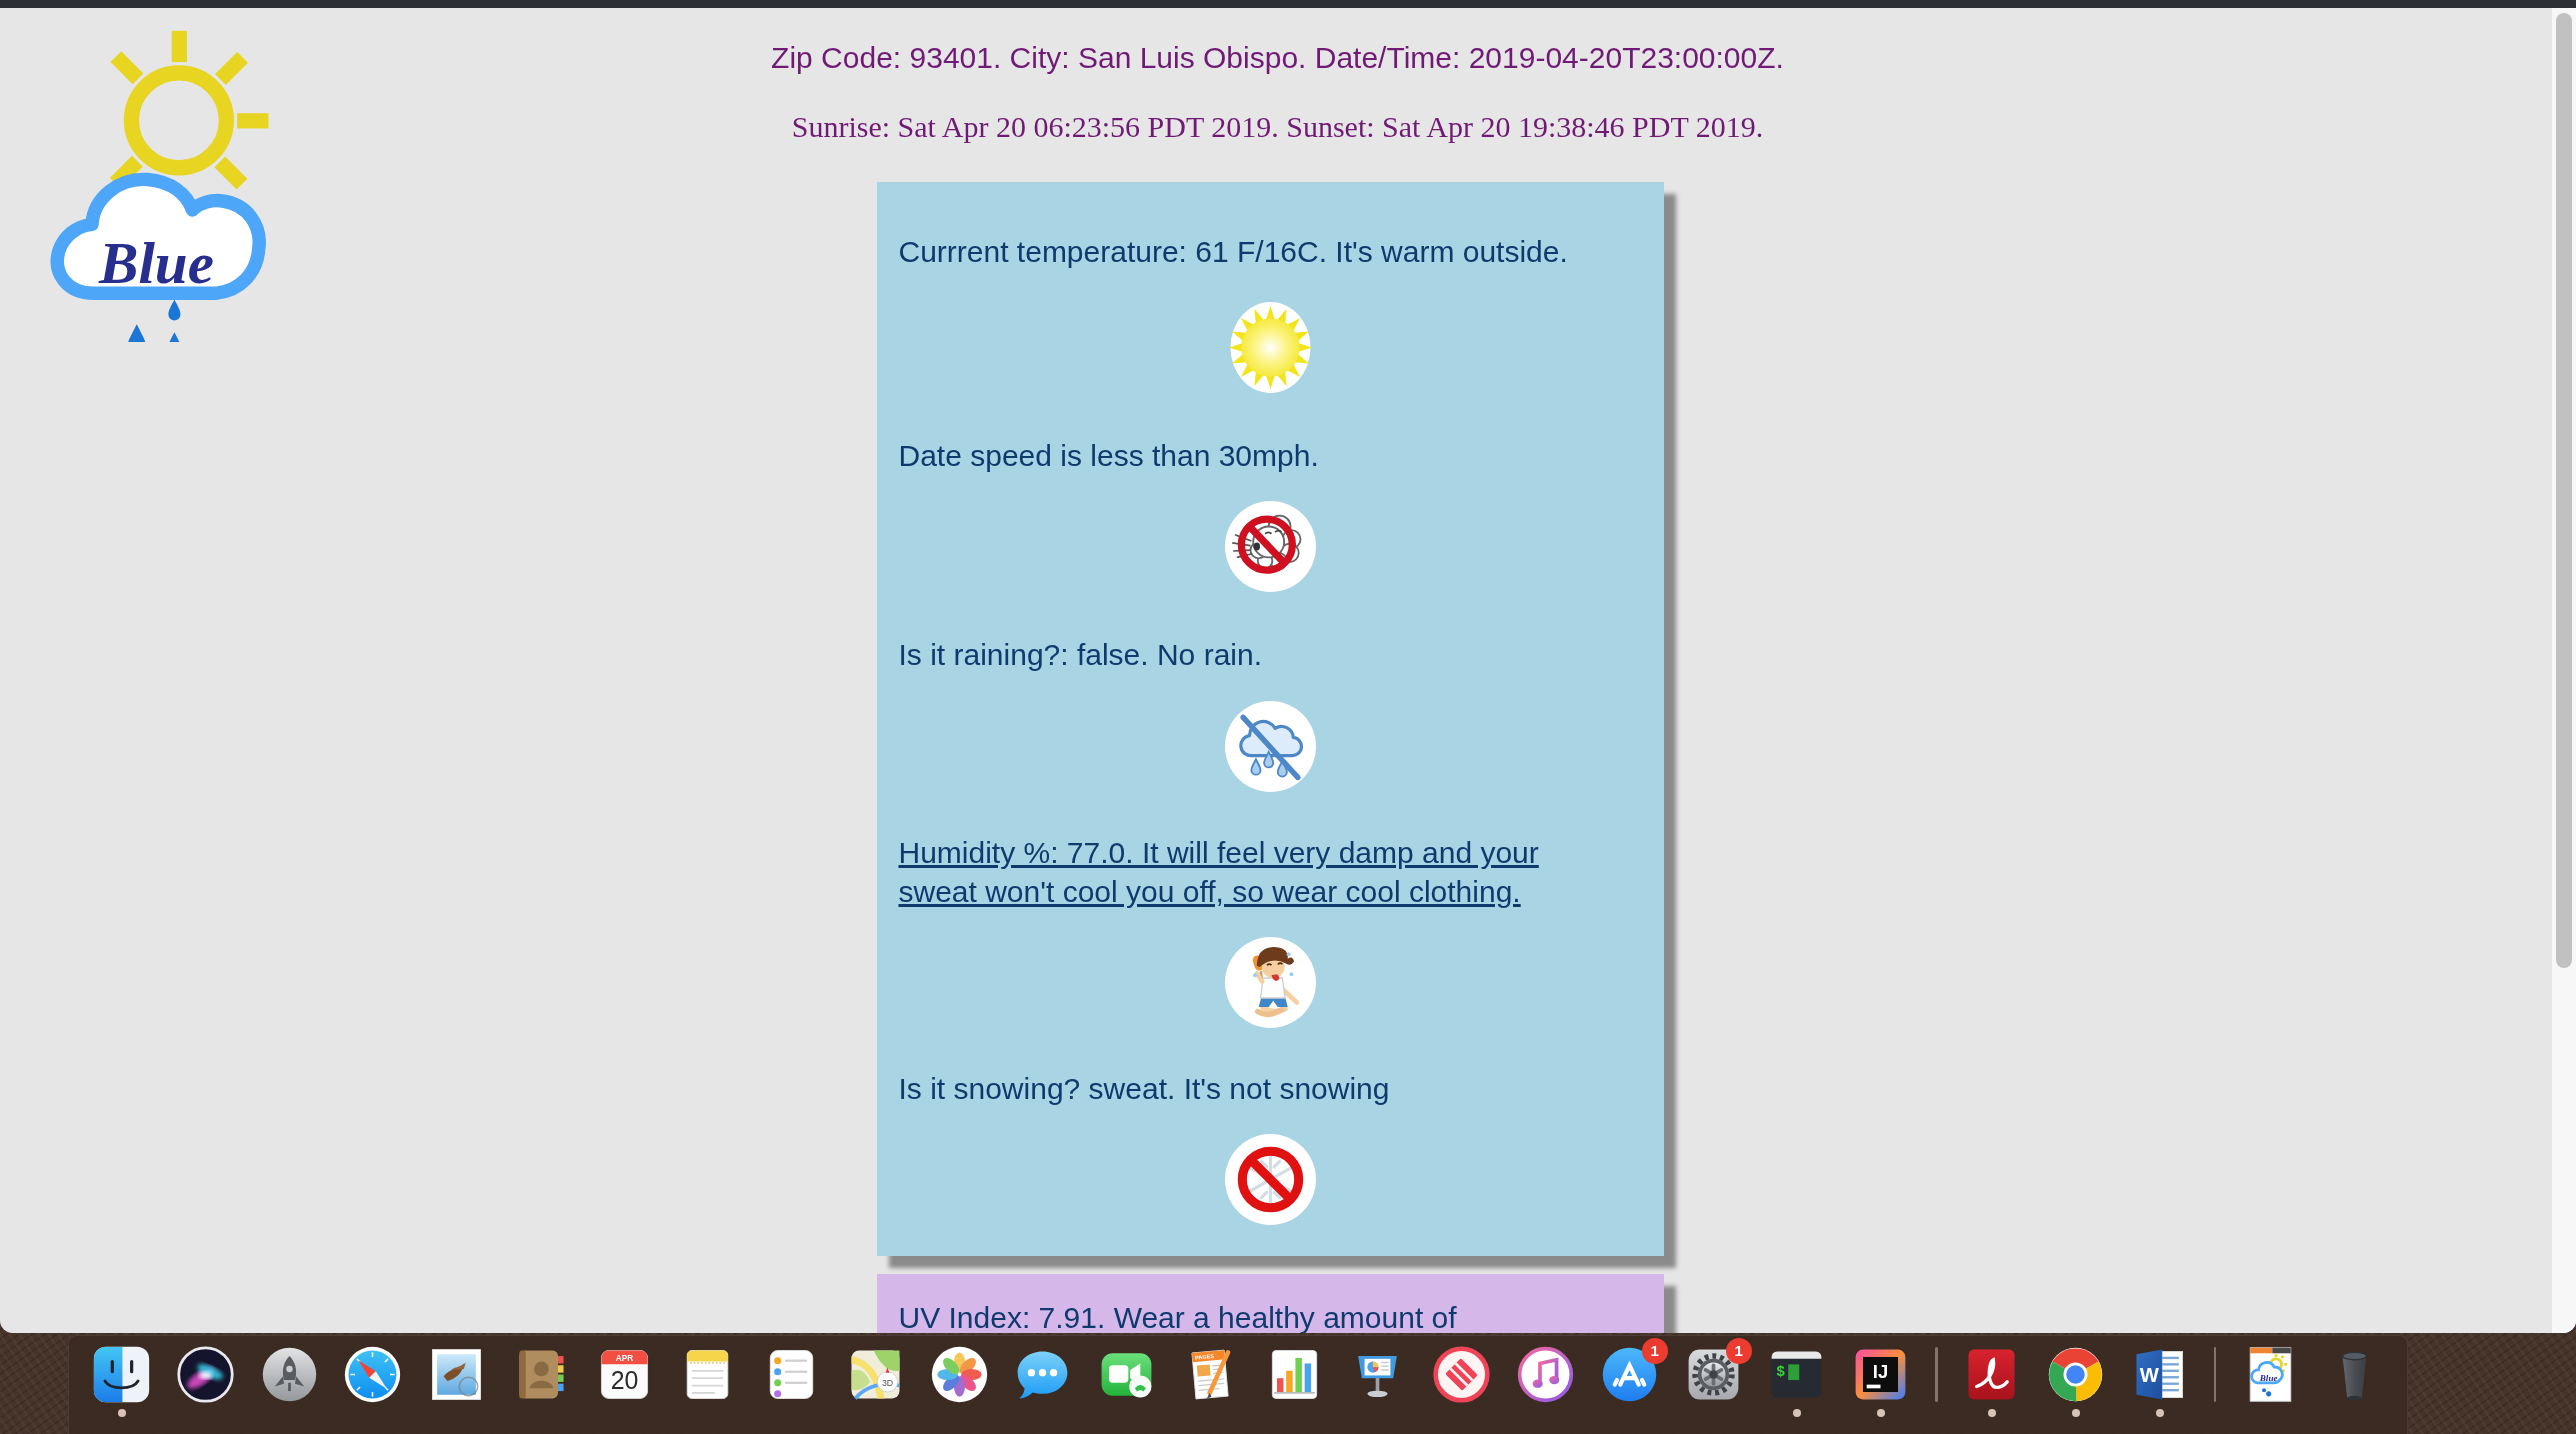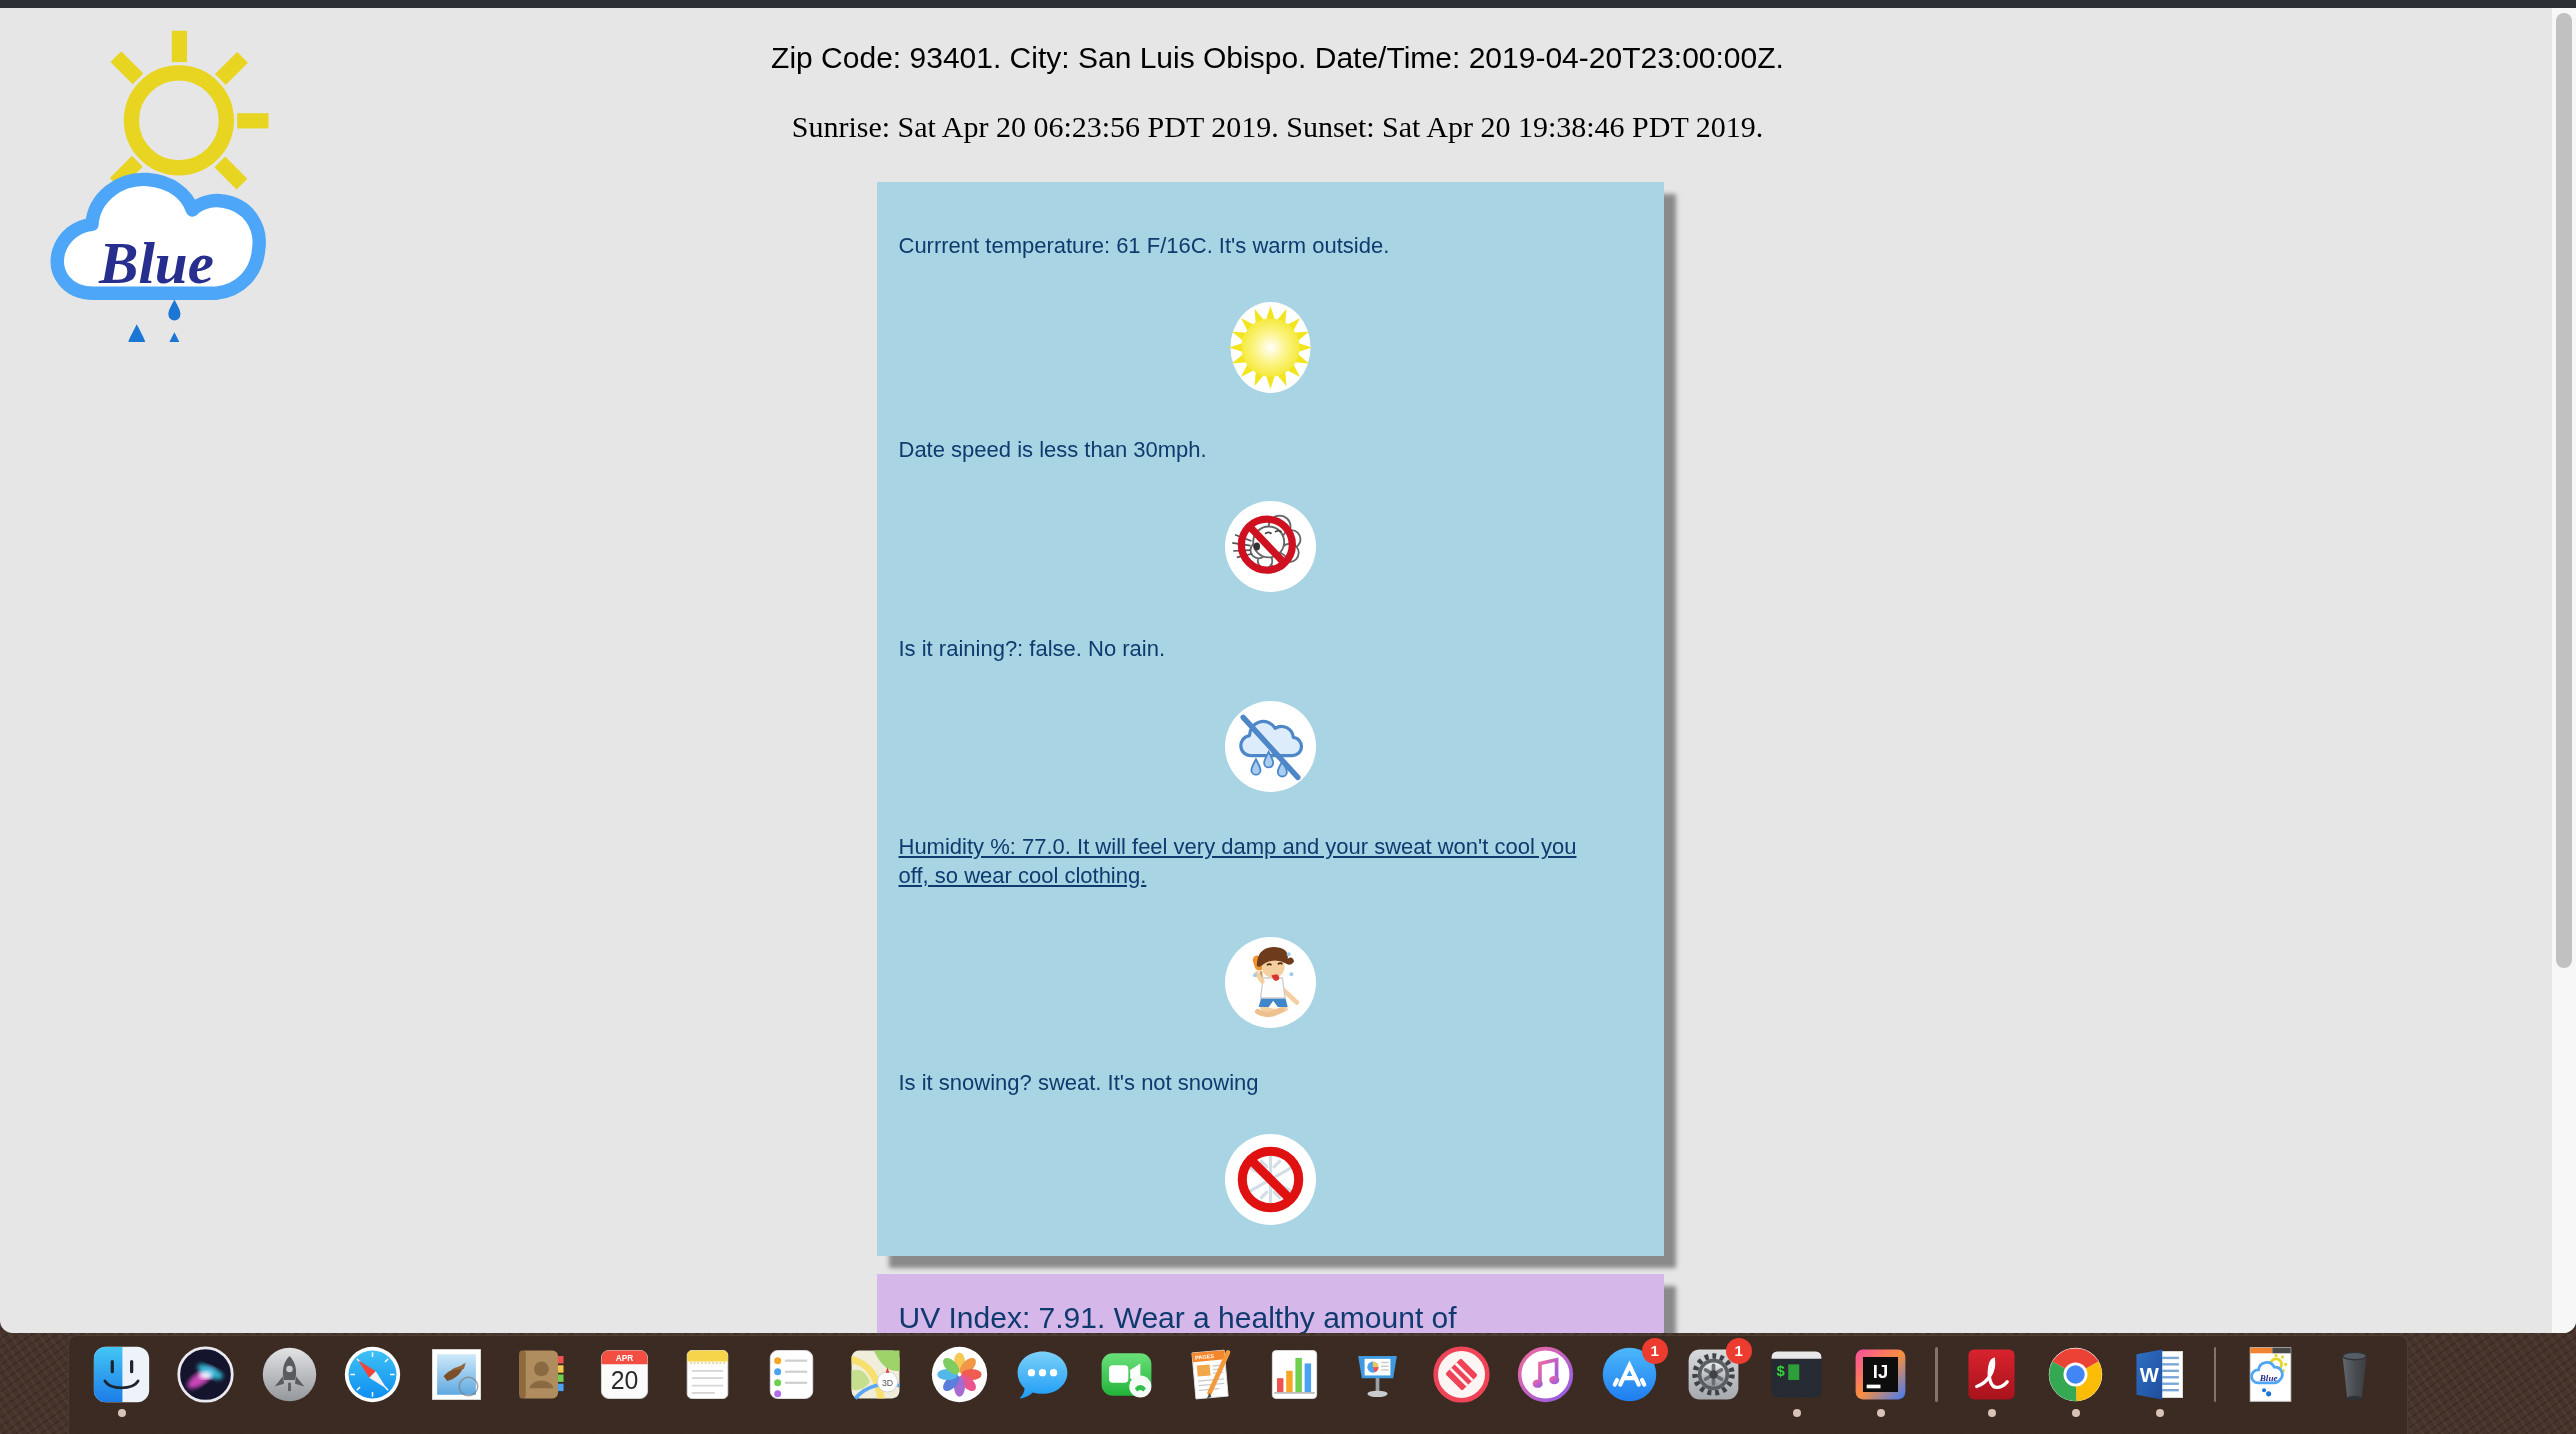--- a/index.html
+++ b/index.html
@@ -14,31 +14,31 @@
       repeating-linear-gradient(-35deg, rgba(0,0,0,0.14) 0 1.8px, transparent 1.8px 7.2px);
   }
 
   
   .browser-window {
     position:absolute; left:0; top:0; width:2576px; height:1333px;
     background:#e6e6e7; border-radius:0 0 12.5px 12.5px; overflow:hidden;
   }
   .top-bar { position:absolute; left:0; top:0; width:2576px; height:8px; background:#2d3136; }
 
-  .header-line { position:absolute; left:0; width:2555px; text-align:center; font-size:30px; color:#000000; }
+  .header-line { position:absolute; left:0; width:2555px; text-align:center; font-size:30px; color:#701a75; }
   .header-line.l1 { top:41px; }
   .header-line.l2 { top:110px;font-family:Liberation Serif, serif; }
 
   .logo { position:absolute; left:40px; top:19.7px; width:233px; height:322px; }
 
   .card { position:absolute; left:877px; width:787px; box-shadow:11.6px 11.6px 4.5px #8a8a8a; }
   .card.blue { top:182px; height:1074px; background:#a8d4e3; }
   .card.purple { top:1274px; height:170px; background:#d5b7e9; }
 
-  .row-text { position:absolute; left:21.5px; right:21.5px; font-size:22px; line-height:1.3; color:#0f3a6e; }
+  .row-text { position:absolute; left:21.5px; right:21.5px; font-size:30px; line-height:1.3; color:#0f3a6e; }
   .row-text.narrow { max-width:707px;text-decoration:underline; }
   .icon-wrap { position:absolute; left:0; width:787px; display:flex; justify-content:center; }
   .icon-wrap svg { width:91px; height:91px; }
 
   .uv-text { padding:27px 21.5px 0 21.5px; font-size:30px; color:#0f3a6e; }
 
   
   .scrollbar-track {
     position:absolute; right:0; top:8px; width:24px; height:1325px; background:#f7f7f7;
   }

